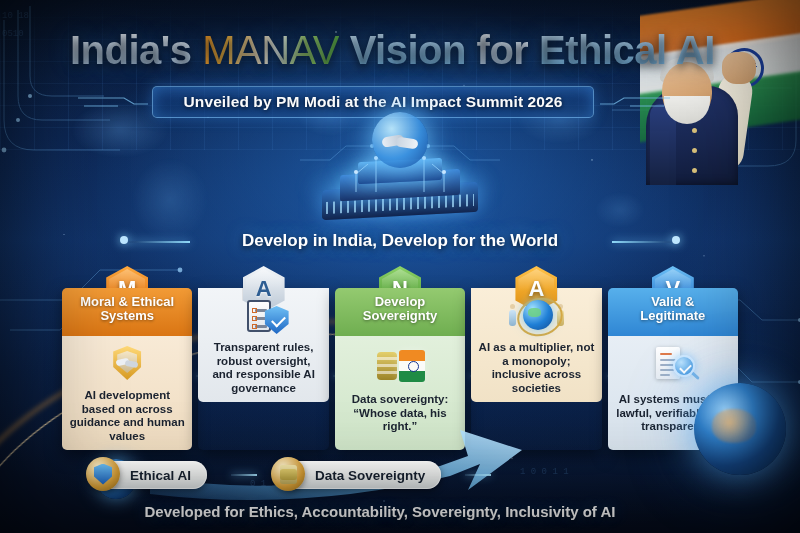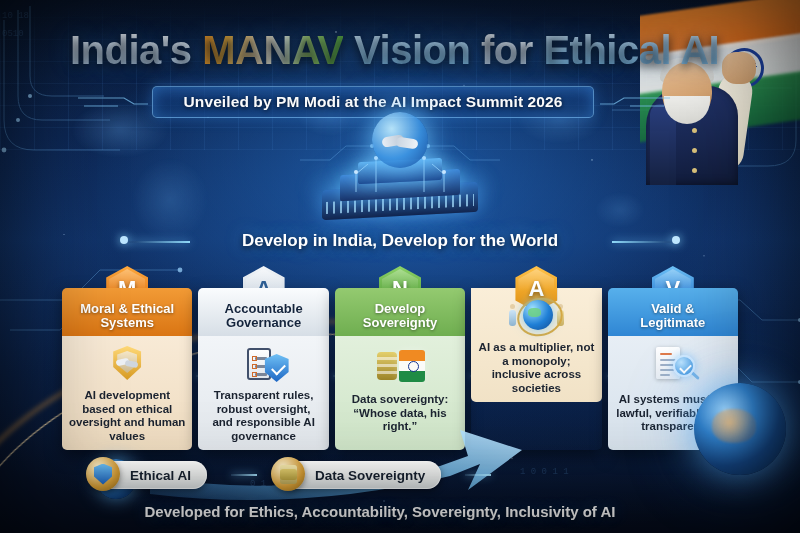--- a/index.html
+++ b/index.html
@@ -74,21 +74,21 @@
     background:linear-gradient(180deg,#ffffff 0%,#e7f3ff 45%,#bcd9f5 100%);
     -webkit-background-clip:text;background-clip:text;color:transparent;
   }
   .t-w3,.t-w5{
     background:linear-gradient(180deg,#dff2ff 0%,#a9dcff 55%,#7cc4f2 100%);
     -webkit-background-clip:text;background-clip:text;color:transparent;
   }
   .t-manav{
     background:linear-gradient(100deg,#ff9a1f 0%,#ffb733 18%,#ffe9c0 42%,#f3f9ee 55%,#a6d66a 74%,#4fa83a 100%);
     -webkit-background-clip:text;background-clip:text;color:transparent;
-    font-weight:bold;
+    font-weight:normal;
   }
   .subtitle{
     position:absolute;left:152px;top:86px;width:440px;height:30px;
     border:1.5px solid rgba(130,200,255,.6);border-radius:5px;
     background:linear-gradient(180deg, rgba(26,78,150,.55), rgba(12,44,98,.65));
     box-shadow:0 0 16px rgba(70,160,255,.45) inset, 0 0 14px rgba(60,150,250,.35);
     display:flex;align-items:center;justify-content:center;
     color:#ffffff;font-size:15.5px;font-weight:bold;letter-spacing:.1px;
     text-shadow:0 1px 4px rgba(0,0,0,.7);
   }
@@ -153,21 +153,21 @@
   .tag-line-l{left:128px;}
   .tag-line-r{left:612px;transform:scaleX(-1);}
   .tag-dot{position:absolute;top:236px;width:8px;height:8px;border-radius:50%;
     background:#bfe7ff;box-shadow:0 0 10px rgba(140,215,255,.95);}
   .tag-dot.l{left:120px;} .tag-dot.r{left:672px;}
   
   .cards{position:absolute;left:62px;top:288px;width:676px;height:162px;display:flex;gap:6px;}
   .card{position:relative;width:131px;border-radius:5px;overflow:visible;
     box-shadow:0 6px 16px rgba(0,0,0,.5);}
   .card-head{position:relative;height:48px;border-radius:5px 5px 0 0;
-    display:flex;align-items:flex-end;justify-content:center;padding-bottom:6px;box-sizing:border-box;}
+    display:flex;align-items:center;justify-content:center;padding-bottom:6px;box-sizing:border-box;}
   .card-head-txt{font-size:13px;font-weight:bold;line-height:14px;text-align:center;
     text-shadow:0 1px 3px rgba(0,0,0,.45);}
   .card-body{height:114px;border-radius:0 0 5px 5px;padding:6px 7px 7px;box-sizing:border-box;
     display:flex;flex-direction:column;align-items:center;}
   .card-body-txt{font-size:11.5px;line-height:13.5px;text-align:center;color:#1b2330;font-weight:600;}
   .hexbadge{position:absolute;left:50%;top:-22px;transform:translateX(-50%);
     width:42px;height:46px;clip-path:polygon(50% 0%,100% 25%,100% 75%,50% 100%,0% 75%,0% 25%);
     display:flex;align-items:center;justify-content:center;
     font-size:22px;font-weight:bold;color:#fff;text-shadow:0 2px 4px rgba(0,0,0,.45);
     box-shadow:0 3px 8px rgba(0,0,0,.45);}
@@ -406,34 +406,28 @@
         </div>
       </div>
       <div class="card-body" style="background:linear-gradient(180deg,#f8ead6,#efdcc0)">
         <div class="card-icon">
           <div class="ic-shield">
               <i></i>
             </div>
           <div class="ic-hand1"></div>
             <div class="ic-hand2"></div>
         </div>
-        <div class="card-body-txt">AI development based on ethical oversight and human values</div>
+        <div class="card-body-txt">AI development based on across guidance and human values</div>
       </div>
     </div>
 
     <div class="card">
       <div class="hexbadge" style="background:linear-gradient(180deg,#f4f7fa,#b9c6d4)">
         <div class="inner"></div>
           <span style="color:#2d5d92;text-shadow:0 1px 2px rgba(255,255,255,.7)">A</span>
-      </div>
-      <div class="card-head" style="background:linear-gradient(180deg,#fafcfe,#d6dee6)">
-        <div class="card-head-txt" style="color:#14243c;text-shadow:0 1px 2px rgba(255,255,255,.6)">
-          <div>Accountable</div>
-          <div>Governance</div>
-        </div>
       </div>
       <div class="card-body" style="background:linear-gradient(180deg,#f2f5f8,#e2e7ec)">
         <div class="card-icon">
           <div class="ic-clip">
             <b style="top:7px"></b>
               <b style="top:15px"></b>
               <b style="top:23px"></b>
             <span class="ic-check" style="top:6px"></span>
             <span class="ic-check" style="top:14px"></span>
             <span class="ic-check" style="top:22px"></span>

